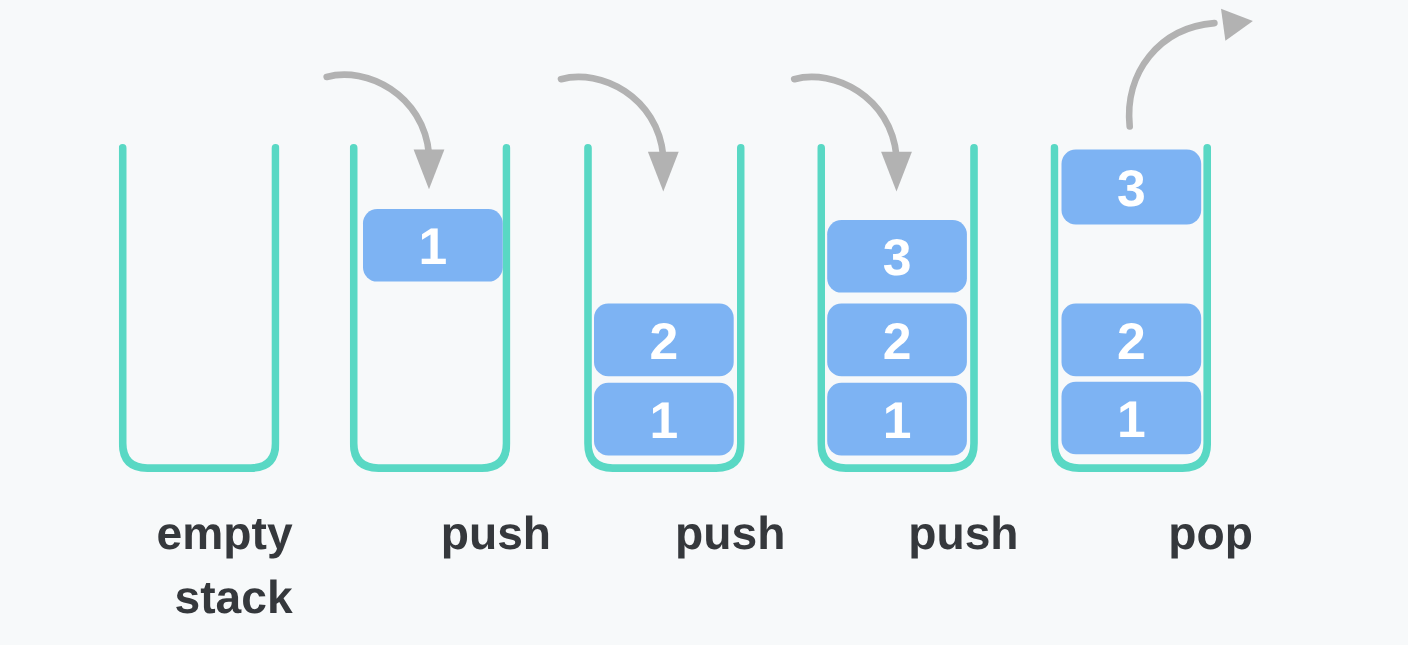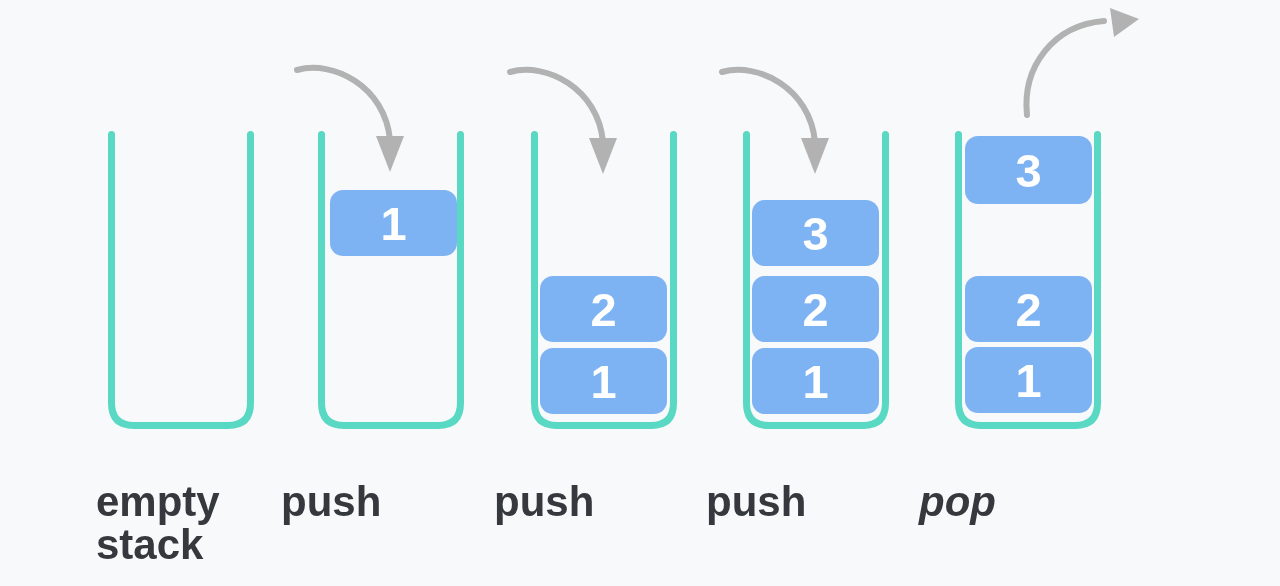--- a/index.html
+++ b/index.html
@@ -43,30 +43,30 @@
   .arrow-svg{position:absolute;}
   .arrow-svg .shaft{fill:none;stroke:var(--arrow);stroke-width:6;stroke-linecap:round;}
   .arrow-svg .head{fill:var(--arrow);stroke:none;}
   .push-arrow{width:120px;height:120px;}
   #a2{left:293px;top:58px}
   #a3{left:506px;top:60px}
   #a4{left:718px;top:60px}
   #a5{left:1018px;top:4px;width:130px;height:118px;}
 
   .label{
-    position:absolute;top:480px;
-    font-weight:bold;font-size:42px;line-height:43px;
-    color:var(--label-text);text-align:left;
+    position:absolute;top:456px;
+    font-weight:bold;font-size:42px;line-height:58px;
+    color:var(--label-text);text-align:right;
     letter-spacing:0px;
   }
   #l1{left:96px;width:170px;}
   #l2{left:281px;width:220px;}
   #l3{left:494px;width:220px;}
   #l4{left:706px;width:220px;}
-  #l5{left:919px;width:220px;font-style:italic;}
+  #l5{left:919px;width:220px;}
 </style>
 </head>
 <body>
 
 <div class="canvas">
 
   <svg id="c1" class="container-svg" viewBox="0 0 146 298">
     <path d="M 3.5 3.5 L 3.5 272 Q 3.5 294.5 26 294.5 L 120 294.5 Q 142.5 294.5 142.5 272 L 142.5 3.5"></path>
   </svg>
   <svg id="c2" class="container-svg" viewBox="0 0 146 298">

